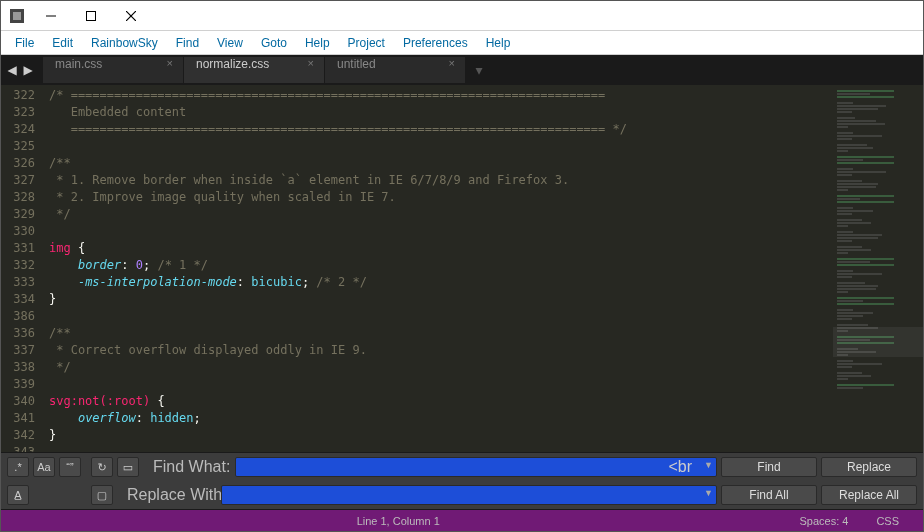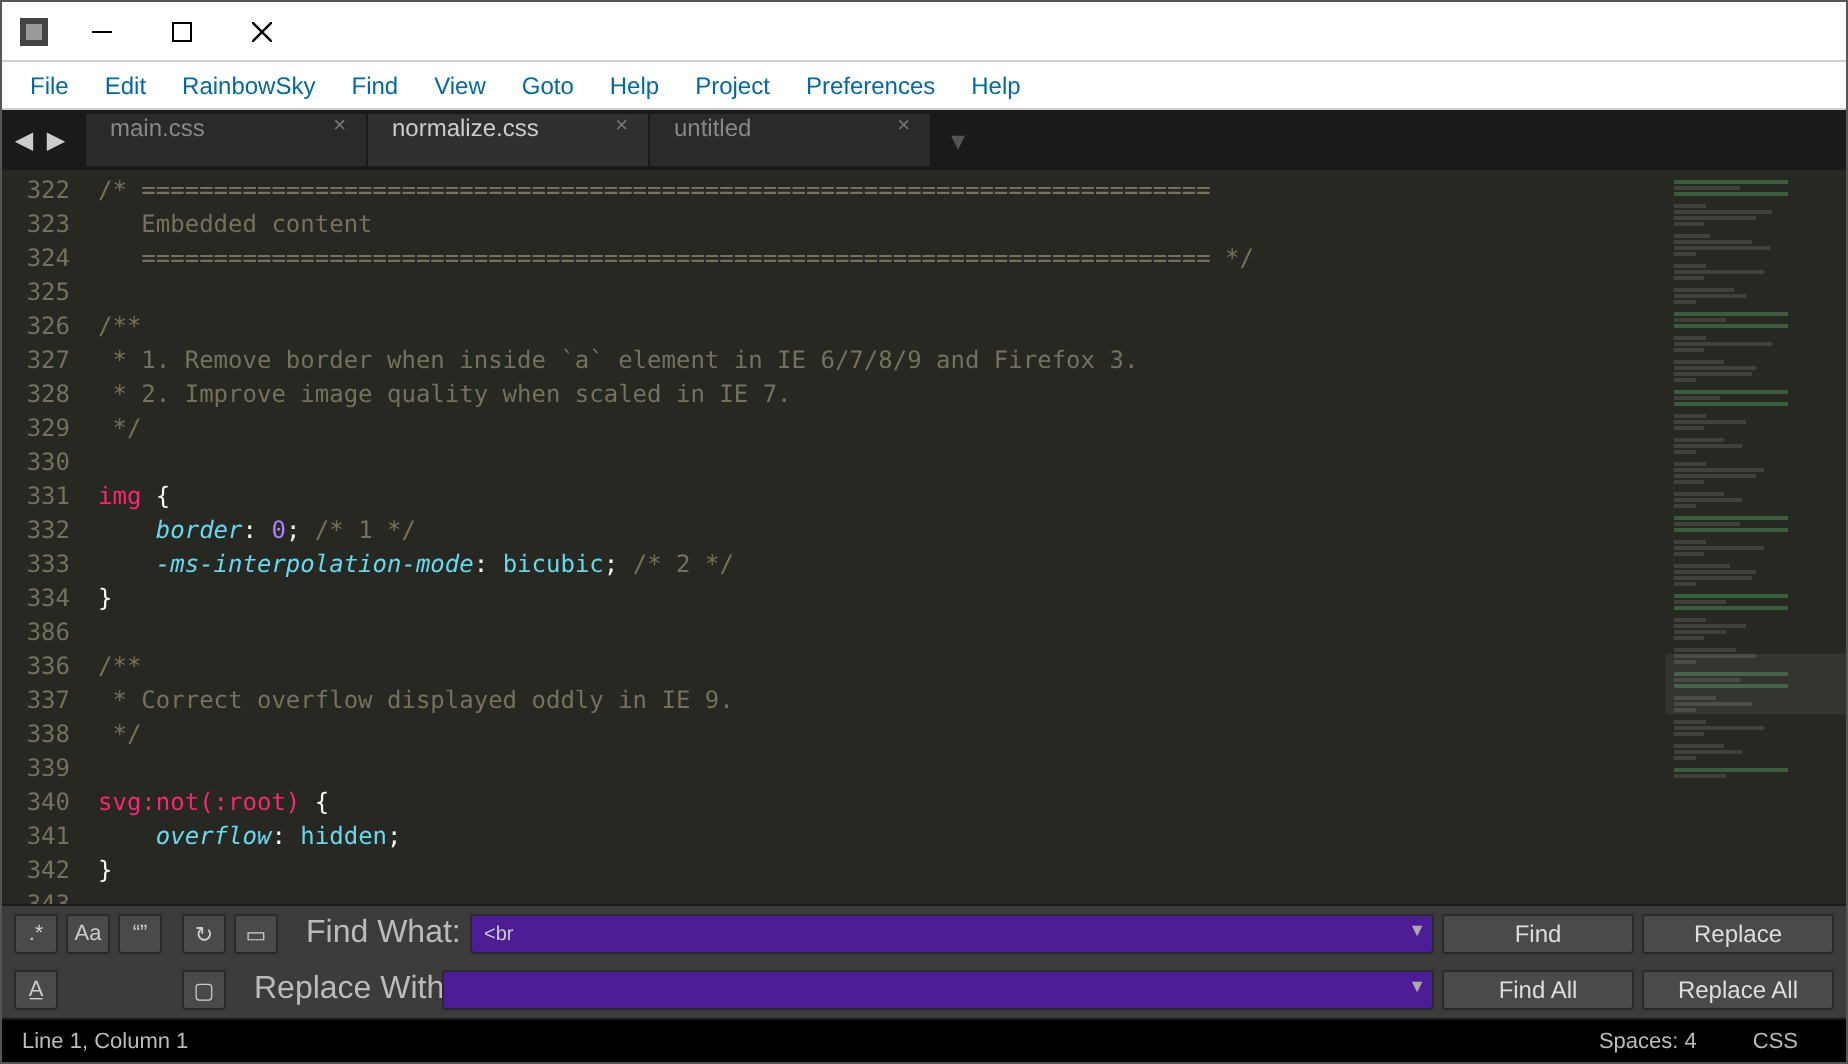--- a/index.html
+++ b/index.html
@@ -31,24 +31,24 @@
 .c-prop { color: #66d9ef; font-style: italic; text-align: right; }
 .c-val { color: #ae81ff; }
 .c-valword { color: #66d9ef; }
 .find-panel { background: #3c3c3c; display: flex; flex-direction: column; border-top: 1px solid #1a1a1a; }
 .find-row { height: 28px; display: flex; align-items: center; gap: 4px; padding: 0 6px; }
 .icon-btn { width: 22px; height: 20px; background: #4a4a4a; border: 1px solid #2a2a2a; display: flex; align-items: center; justify-content: center; color: #ccc; font-size: 11px; border-radius: 2px; }
 .icon-btn.sep { margin-right: 6px; }
 .find-label { color: #bbb; font-size: 16px; white-space: nowrap; margin: 0 4px; text-align: right; }
 .find-label.w1 { width: 74px; }
 .find-input-wrap { flex: 1; position: relative; }
-.find-input { width: 100%; height: 20px; background: #4c1d95; border: 1px solid #2a2a2a; color: #ccc; padding: 0 24px 0 6px; font-size: 10px; border-radius: 2px; }
+.find-input { width: 100%; height: 20px; background: #1d4ed8; border: 1px solid #2a2a2a; color: #ccc; padding: 0 24px 0 6px; font-size: 16px; border-radius: 2px; text-align: right; }
 .find-dd { position: absolute; right: 4px; top: 3px; color: #aaa; font-size: 9px; }
 .find-btn { width: 96px; height: 20px; background: #4a4a4a; border: 1px solid #2a2a2a; color: #ddd; font-size: 12px; border-radius: 2px; text-align: center; line-height: 18px; }
-.statusbar { height: 22px; background: #000000; color: #bbb; display: flex; align-items: center; padding: 0 10px; font-size: 11px; border-top: 1px solid #1a1a1a; }
+.statusbar { height: 22px; background: #701a75; color: #bbb; display: flex; align-items: center; padding: 0 10px; font-size: 11px; border-top: 1px solid #1a1a1a; text-align: center; }
 .status-left { flex: 1; }
 .status-item { padding: 0 14px; }
 </style>
 </head>
 <body>
 
 <div class="titlebar">
   <span class="titlebar-icon">
     <svg width="14" height="14" viewBox="0 0 14 14">
         <rect width="14" height="14" fill="#444"></rect>

